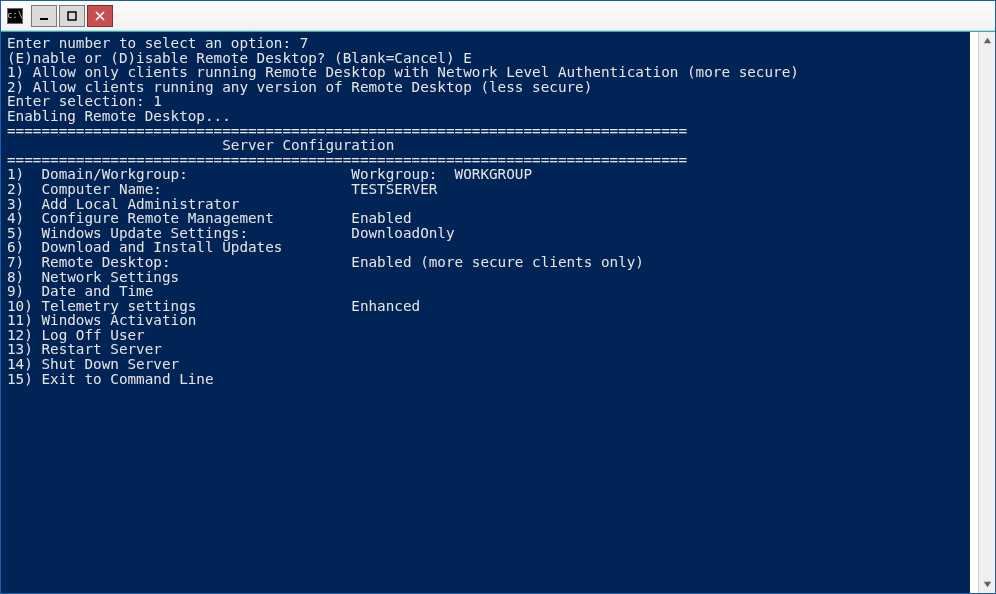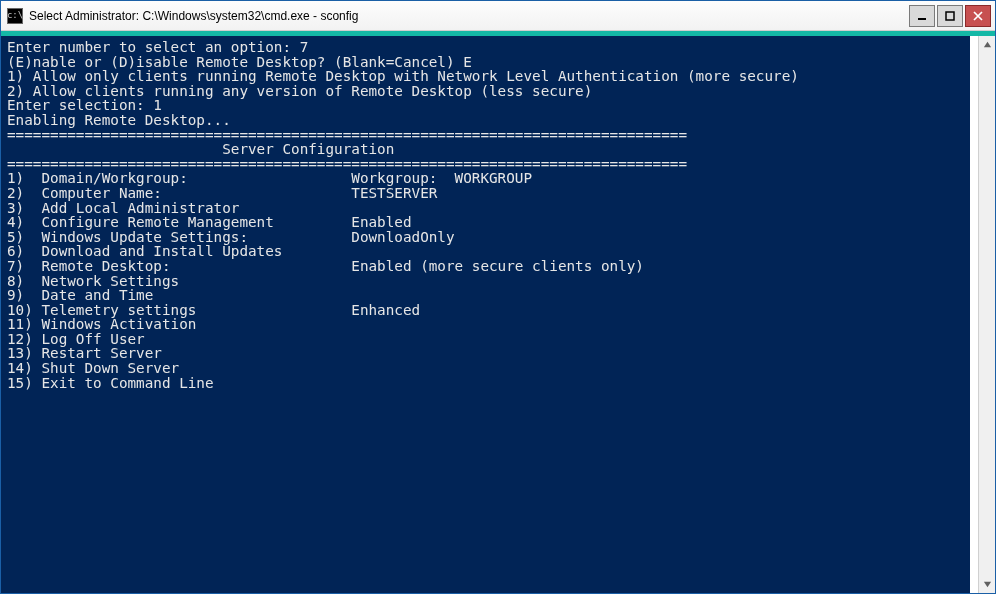--- a/index.html
+++ b/index.html
@@ -62,21 +62,21 @@
     color: #fff;
     border-color:#8a2a2a;
   }
   .ctrlbtns .btn.min { background:#d9d9d9; }
   .ctrlbtns .btn.max { background:#d9d9d9; }
   .ctrlbtns .btn svg { display:block; }
   .client {
     flex:1;
     display:flex;
     position:relative;
-    border-top: 5px solid #14b8a6;
+    border-top: 1px solid #14b8a6;
     gap: 8px;
   }
   .console {
     flex:1;
     background: #012456;
     color: #e6e6e6;
     font-family: Consolas, "Lucida Console", monospace;
     font-size: 14.3px;
     line-height: 14.6px;
     padding: 4px 4px 0 6px;
@@ -105,21 +105,20 @@
   .sbtrack { flex:1; position:relative; background:#f0f0f0; }
 </style>
 </head>
 <body>
 
 <div class="window">
   <div class="titlebar">
     <div class="sysicon">
         <span>c:\</span>
       </div>
-    <div class="title">Select Administrator: C:\Windows\system32\cmd.exe - sconfig</div>
     <div class="ctrlbtns">
       <div class="btn min">
         <svg width="10" height="10" viewBox="0 0 10 10">
             <rect x="1" y="7" width="8" height="2" fill="#000"></rect>
           </svg>
       </div>
       <div class="btn max">
         <svg width="10" height="10" viewBox="0 0 10 10">
             <rect x="1" y="1" width="8" height="8" fill="none" stroke="#000" stroke-width="1.5"></rect>
           </svg>

